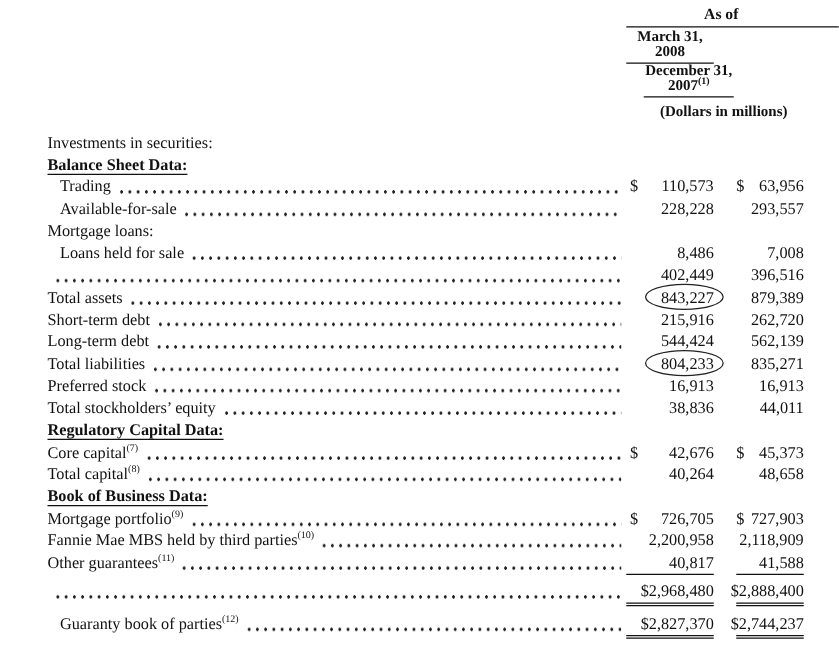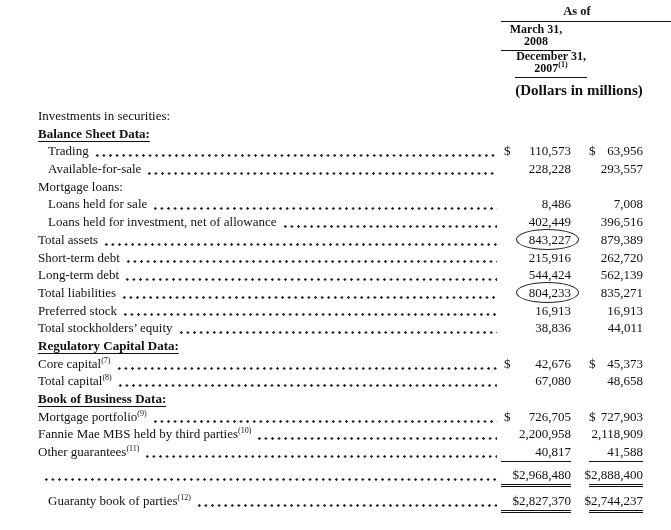--- a/index.html
+++ b/index.html
@@ -20,21 +20,21 @@
     border-bottom:1.6px solid #111;
   }
   .date-cells{display:flex;margin-top:2px;flex-direction:column;}
   .dcell{
     font-weight:bold;font-size:12px;line-height:11.5px;text-align:center;
     border-bottom:1.3px solid #111;padding-bottom:3px;
   }
   .dcell.c1h{width:70px;}
   .dcell.c2h{width:72px;margin-left:14px;}
   .units{
-    text-align:center;font-weight:bold;font-size:15px;
+    text-align:center;font-weight:bold;font-size:12px;
     padding:4px 14px 0 0;
   }
   sup{font-size:8px;line-height:0;letter-spacing:0;}
 
   
   .tbody{margin-top:9px;}
   .row{display:flex;align-items:baseline;height:17.7px;font-size:13px;}
   .row .labelwrap{white-space:nowrap;}
   .row.ind1 .labelwrap{padding-left:10px;}
   .row.section .labelwrap{
@@ -125,21 +125,20 @@
         <div class="cell c1">
           <span class="cur"></span>
           <span class="num">8,486</span>
         </div>
         <div class="cell c2">
           <span class="cur"></span>
           <span class="num">7,008</span>
         </div>
       </div>
       <div class="row item ind1">
-        <div class="labelwrap"><span>Loans held for investment, net of allowance</span></div>
         <div class="leader"></div>
         <div class="cell c1">
           <span class="cur"></span>
           <span class="num">402,449</span>
         </div>
         <div class="cell c2">
           <span class="cur"></span>
           <span class="num">396,516</span>
         </div>
       </div>
@@ -228,21 +227,21 @@
         <div class="cell c2">
           <span class="cur">$</span>
           <span class="num">45,373</span>
         </div>
       </div>
       <div class="row item">
         <div class="labelwrap"><span>Total capital</span><sup>(8)</sup></div>
         <div class="leader"></div>
         <div class="cell c1">
           <span class="cur"></span>
-          <span class="num">67,080</span>
+          <span class="num">40,264</span>
         </div>
         <div class="cell c2">
           <span class="cur"></span>
           <span class="num">48,658</span>
         </div>
       </div>
       <div class="row section">
         <div class="labelwrap"><span>Book of Business Data:</span></div>
       </div>
       <div class="row item">

